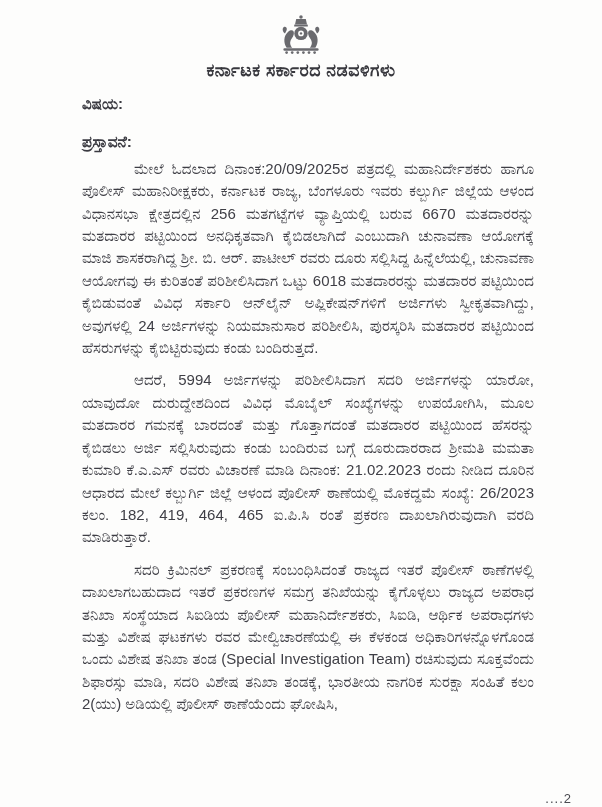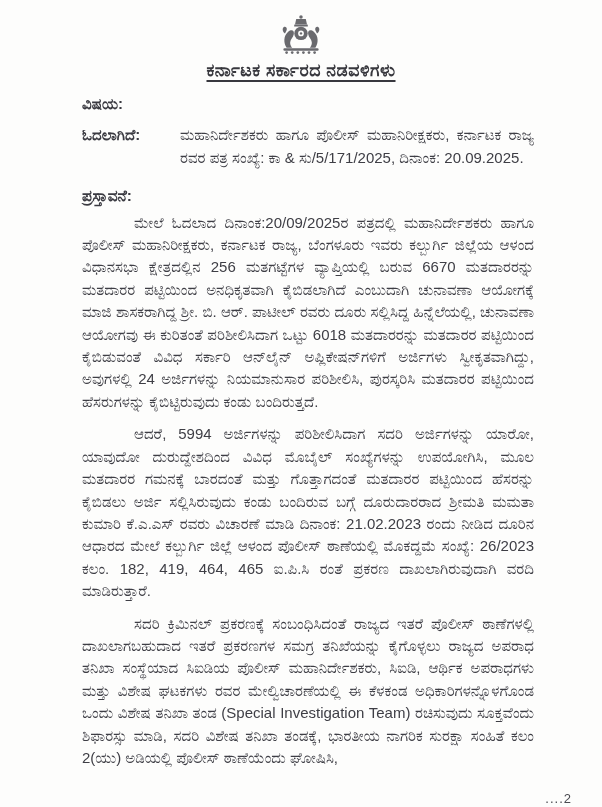--- a/index.html
+++ b/index.html
@@ -25,34 +25,32 @@
     margin:0 auto;
     width:48px; height:44px;
     opacity:0.82;
   }
   .doc-title {
     margin:3px 0 0 0;
     font-size:17.5px;
     font-weight:bold;
     color:#38383e;
     letter-spacing:0.5px;
-    text-decoration:underline;
     text-underline-offset:4px;
     text-decoration-thickness:1.6px;
   }
   .content {
     margin:12px 68px 0 82px; 
     font-size:15px;
     line-height:22.4px;
   }
   .meta-row {
     display:flex;
     align-items:flex-start;
     margin-bottom:9px;
-    gap:32px;
   }
   .meta-label {
     flex:0 0 66px;
     font-weight:bold;
     color:#3a3a41;
   }
   .meta-text {
     flex:1;
     text-align:justify;
   }
@@ -110,24 +108,20 @@
     </svg>
     <h1 class="doc-title">ಕರ್ನಾಟಕ ಸರ್ಕಾರದ ನಡವಳಿಗಳು</h1>
   </div>
 
   <div class="content">
 
     <div class="meta-row">
       <div class="meta-label">ವಿಷಯ:</div>
     </div>
 
-    <div class="meta-row">
-      <div class="meta-label">ಓದಲಾಗಿದೆ:</div>
-      <div class="meta-text">ಮಹಾನಿರ್ದೇಶಕರು ಹಾಗೂ ಪೊಲೀಸ್ ಮಹಾನಿರೀಕ್ಷಕರು, ಕರ್ನಾಟಕ ರಾಜ್ಯ ರವರ ಪತ್ರ ಸಂಖ್ಯೆ: ಕಾ &amp; ಸು/5/171/2025, ದಿನಾಂಕ: 20.09.2025.</div>
-    </div>
 
     <div class="section-heading">ಪ್ರಸ್ತಾವನೆ:</div>
 
     <p class="para">ಮೇಲೆ ಓದಲಾದ ದಿನಾಂಕ:20/09/2025ರ ಪತ್ರದಲ್ಲಿ ಮಹಾನಿರ್ದೇಶಕರು ಹಾಗೂ ಪೊಲೀಸ್ ಮಹಾನಿರೀಕ್ಷಕರು, ಕರ್ನಾಟಕ ರಾಜ್ಯ, ಬೆಂಗಳೂರು ಇವರು ಕಲ್ಬುರ್ಗಿ ಜಿಲ್ಲೆಯ ಆಳಂದ ವಿಧಾನಸಭಾ ಕ್ಷೇತ್ರದಲ್ಲಿನ 256 ಮತಗಟ್ಟೆಗಳ ವ್ಯಾಪ್ತಿಯಲ್ಲಿ ಬರುವ 6670 ಮತದಾರರನ್ನು ಮತದಾರರ ಪಟ್ಟಿಯಿಂದ ಅನಧಿಕೃತವಾಗಿ ಕೈಬಿಡಲಾಗಿದೆ ಎಂಬುದಾಗಿ ಚುನಾವಣಾ ಆಯೋಗಕ್ಕೆ ಮಾಜಿ ಶಾಸಕರಾಗಿದ್ದ ಶ್ರೀ. ಬಿ. ಆರ್. ಪಾಟೀಲ್ ರವರು ದೂರು ಸಲ್ಲಿಸಿದ್ದ ಹಿನ್ನೆಲೆಯಲ್ಲಿ, ಚುನಾವಣಾ ಆಯೋಗವು ಈ ಕುರಿತಂತೆ ಪರಿಶೀಲಿಸಿದಾಗ ಒಟ್ಟು 6018 ಮತದಾರರನ್ನು ಮತದಾರರ ಪಟ್ಟಿಯಿಂದ ಕೈಬಿಡುವಂತೆ ವಿವಿಧ ಸರ್ಕಾರಿ ಆನ್‌ಲೈನ್ ಅಪ್ಲಿಕೇಷನ್‌ಗಳಿಗೆ ಅರ್ಜಿಗಳು ಸ್ವೀಕೃತವಾಗಿದ್ದು, ಅವುಗಳಲ್ಲಿ 24 ಅರ್ಜಿಗಳನ್ನು ನಿಯಮಾನುಸಾರ ಪರಿಶೀಲಿಸಿ, ಪುರಸ್ಕರಿಸಿ ಮತದಾರರ ಪಟ್ಟಿಯಿಂದ ಹೆಸರುಗಳನ್ನು ಕೈಬಿಟ್ಟಿರುವುದು ಕಂಡು ಬಂದಿರುತ್ತದೆ.</p>
     <p class="para">ಆದರೆ, 5994 ಅರ್ಜಿಗಳನ್ನು ಪರಿಶೀಲಿಸಿದಾಗ ಸದರಿ ಅರ್ಜಿಗಳನ್ನು ಯಾರೋ, ಯಾವುದೋ ದುರುದ್ದೇಶದಿಂದ ವಿವಿಧ ಮೊಬೈಲ್ ಸಂಖ್ಯೆಗಳನ್ನು ಉಪಯೋಗಿಸಿ, ಮೂಲ ಮತದಾರರ ಗಮನಕ್ಕೆ ಬಾರದಂತೆ ಮತ್ತು ಗೊತ್ತಾಗದಂತೆ ಮತದಾರರ ಪಟ್ಟಿಯಿಂದ ಹೆಸರನ್ನು ಕೈಬಿಡಲು ಅರ್ಜಿ ಸಲ್ಲಿಸಿರುವುದು ಕಂಡು ಬಂದಿರುವ ಬಗ್ಗೆ ದೂರುದಾರರಾದ ಶ್ರೀಮತಿ ಮಮತಾ ಕುಮಾರಿ ಕೆ.ಎ.ಎಸ್ ರವರು ವಿಚಾರಣೆ ಮಾಡಿ ದಿನಾಂಕ: 21.02.2023 ರಂದು ನೀಡಿದ ದೂರಿನ ಆಧಾರದ ಮೇಲೆ ಕಲ್ಬುರ್ಗಿ ಜಿಲ್ಲೆ ಆಳಂದ ಪೊಲೀಸ್ ಠಾಣೆಯಲ್ಲಿ ಮೊಕದ್ದಮೆ ಸಂಖ್ಯೆ: 26/2023 ಕಲಂ. 182, 419, 464, 465 ಐ.ಪಿ.ಸಿ ರಂತೆ ಪ್ರಕರಣ ದಾಖಲಾಗಿರುವುದಾಗಿ ವರದಿ ಮಾಡಿರುತ್ತಾರೆ.</p>
     <p class="para">ಸದರಿ ಕ್ರಿಮಿನಲ್ ಪ್ರಕರಣಕ್ಕೆ ಸಂಬಂಧಿಸಿದಂತೆ ರಾಜ್ಯದ ಇತರೆ ಪೊಲೀಸ್ ಠಾಣೆಗಳಲ್ಲಿ ದಾಖಲಾಗಬಹುದಾದ ಇತರೆ ಪ್ರಕರಣಗಳ ಸಮಗ್ರ ತನಿಖೆಯನ್ನು ಕೈಗೊಳ್ಳಲು ರಾಜ್ಯದ ಅಪರಾಧ ತನಿಖಾ ಸಂಸ್ಥೆಯಾದ ಸಿಐಡಿಯ ಪೊಲೀಸ್ ಮಹಾನಿರ್ದೇಶಕರು, ಸಿಐಡಿ, ಆರ್ಥಿಕ ಅಪರಾಧಗಳು ಮತ್ತು ವಿಶೇಷ ಘಟಕಗಳು ರವರ ಮೇಲ್ವಿಚಾರಣೆಯಲ್ಲಿ ಈ ಕೆಳಕಂಡ ಅಧಿಕಾರಿಗಳನ್ನೊಳಗೊಂಡ ಒಂದು ವಿಶೇಷ ತನಿಖಾ ತಂಡ (Special Investigation Team) ರಚಿಸುವುದು ಸೂಕ್ತವೆಂದು ಶಿಫಾರಸ್ಸು ಮಾಡಿ, ಸದರಿ ವಿಶೇಷ ತನಿಖಾ ತಂಡಕ್ಕೆ, ಭಾರತೀಯ ನಾಗರಿಕ ಸುರಕ್ಷಾ ಸಂಹಿತೆ ಕಲಂ 2(ಯು) ಅಡಿಯಲ್ಲಿ ಪೊಲೀಸ್ ಠಾಣೆಯೆಂದು ಘೋಷಿಸಿ,</p>
 
   </div>
 
   <div class="page-number">....2</div>

